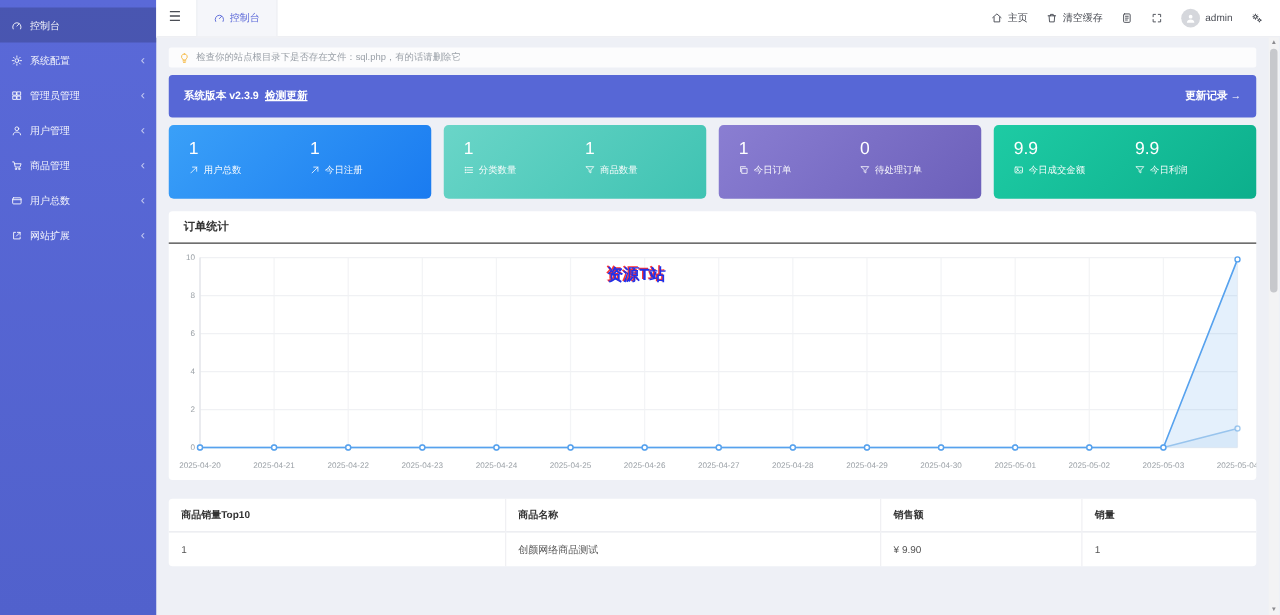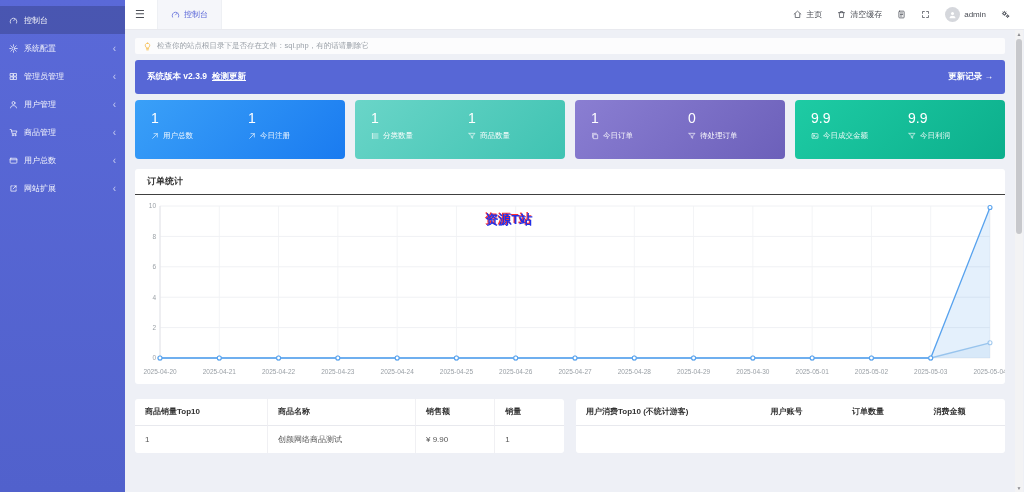--- a/index.html
+++ b/index.html
@@ -441,28 +441,20 @@
             <div class="cell c3">销售额</div>
             <div class="cell c4">销量</div>
           </div>
           <div class="trow">
             <div class="cell c1">1</div>
             <div class="cell c2">创颜网络商品测试</div>
             <div class="cell c3">¥ 9.90</div>
             <div class="cell c4">1</div>
           </div>
         </div>
-        <div class="tbl">
-          <div class="trow head">
-            <div class="cell d1">用户消费Top10 (不统计游客)</div>
-            <div class="cell d2">用户账号</div>
-            <div class="cell d3">订单数量</div>
-            <div class="cell d4">消费金额</div>
-          </div>
-        </div>
       </div>
 
     </div>
   </div>
 
   <div class="sbar">
     <div class="ar up">▲</div>
     <div class="thumb"></div>
     <div class="ar dn">▼</div>
   </div>

